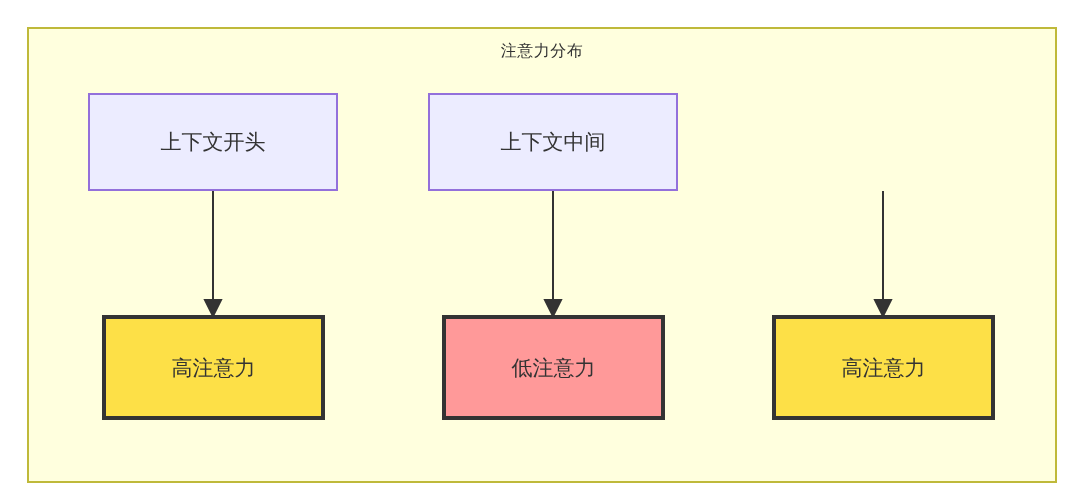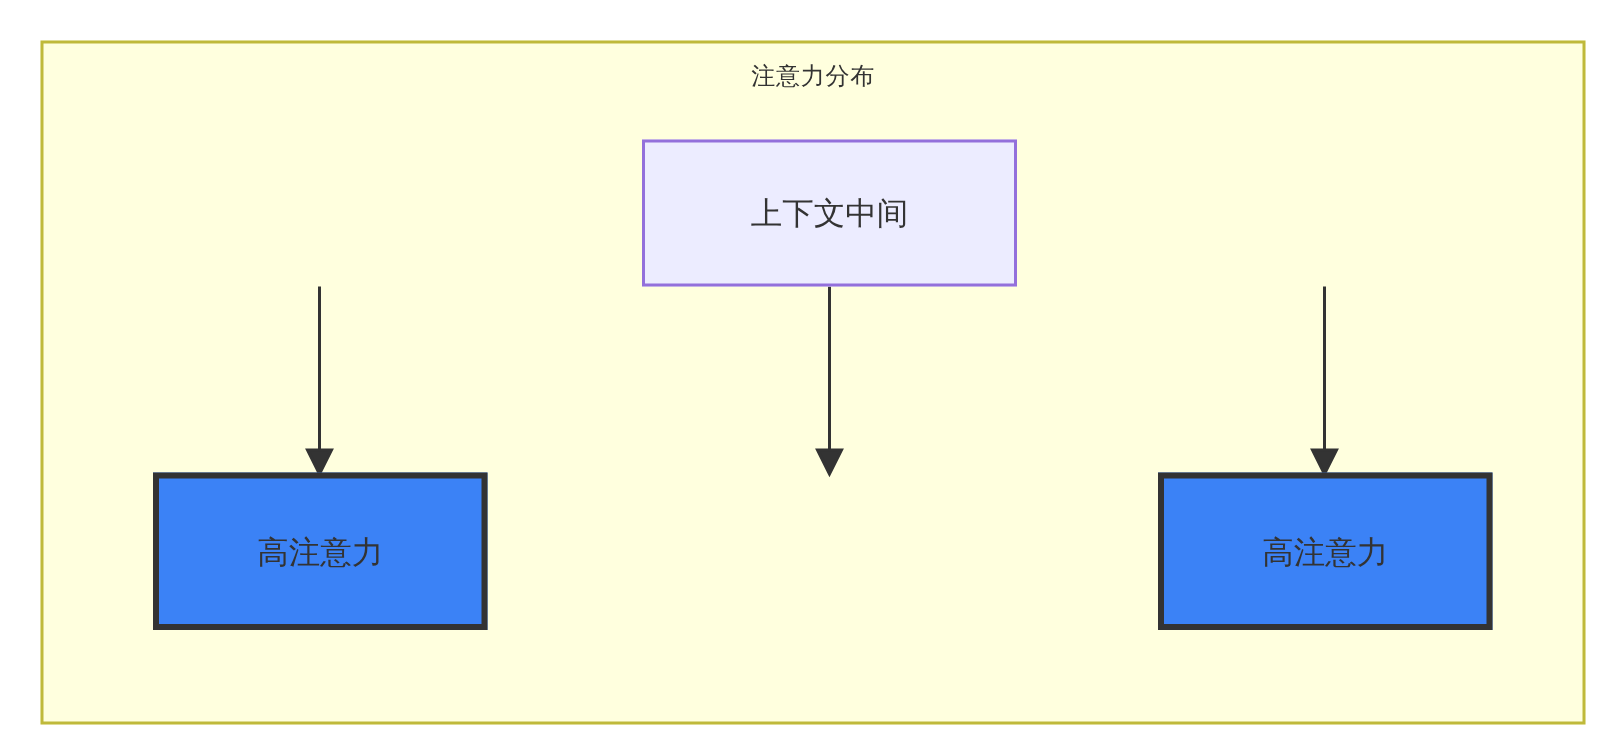--- a/index.html
+++ b/index.html
@@ -66,21 +66,21 @@
 
   
   .node-bottom {
     width: 223px;
     height: 105px;
     border: 4px solid #333333;
     font-size: 21px;
     color: #333333;
   }
 
-  .fill-high { background: #3b82f6; }
+  .fill-high { background: #fde047; }
   .fill-low  { background: #ff9999; }
 
   
   .edge-layer {
     position: absolute;
     left: 0;
     top: 0;
     width: 1080px;
     height: 496px;
     pointer-events: none;
@@ -101,28 +101,34 @@
       <polygon points="213,316 205,300 221,300"></polygon>
 
       <line x1="553" y1="191" x2="553" y2="305"></line>
       <polygon points="553,316 545,300 561,300"></polygon>
 
       <line x1="883" y1="191" x2="883" y2="305"></line>
       <polygon points="883,316 875,300 891,300"></polygon>
     </g>
   </svg>
 
+  <div class="node node-top" style="left:88px; top:93px;">
+    <span>上下文开头</span>
+  </div>
 
   <div class="node node-top" style="left:428px; top:93px;justify-content:center;">
     <span>上下文中间</span>
   </div>
 
 
   <div class="node node-bottom fill-high" style="left:102px; top:315px;">
     <span>高注意力</span>
   </div>
 
+  <div class="node node-bottom fill-low" style="left:442px; top:315px;">
+    <span>低注意力</span>
+  </div>
 
   <div class="node node-bottom fill-high" style="left:772px; top:315px;">
     <span>高注意力</span>
   </div>
 
 </div>
 
 </body></html>

